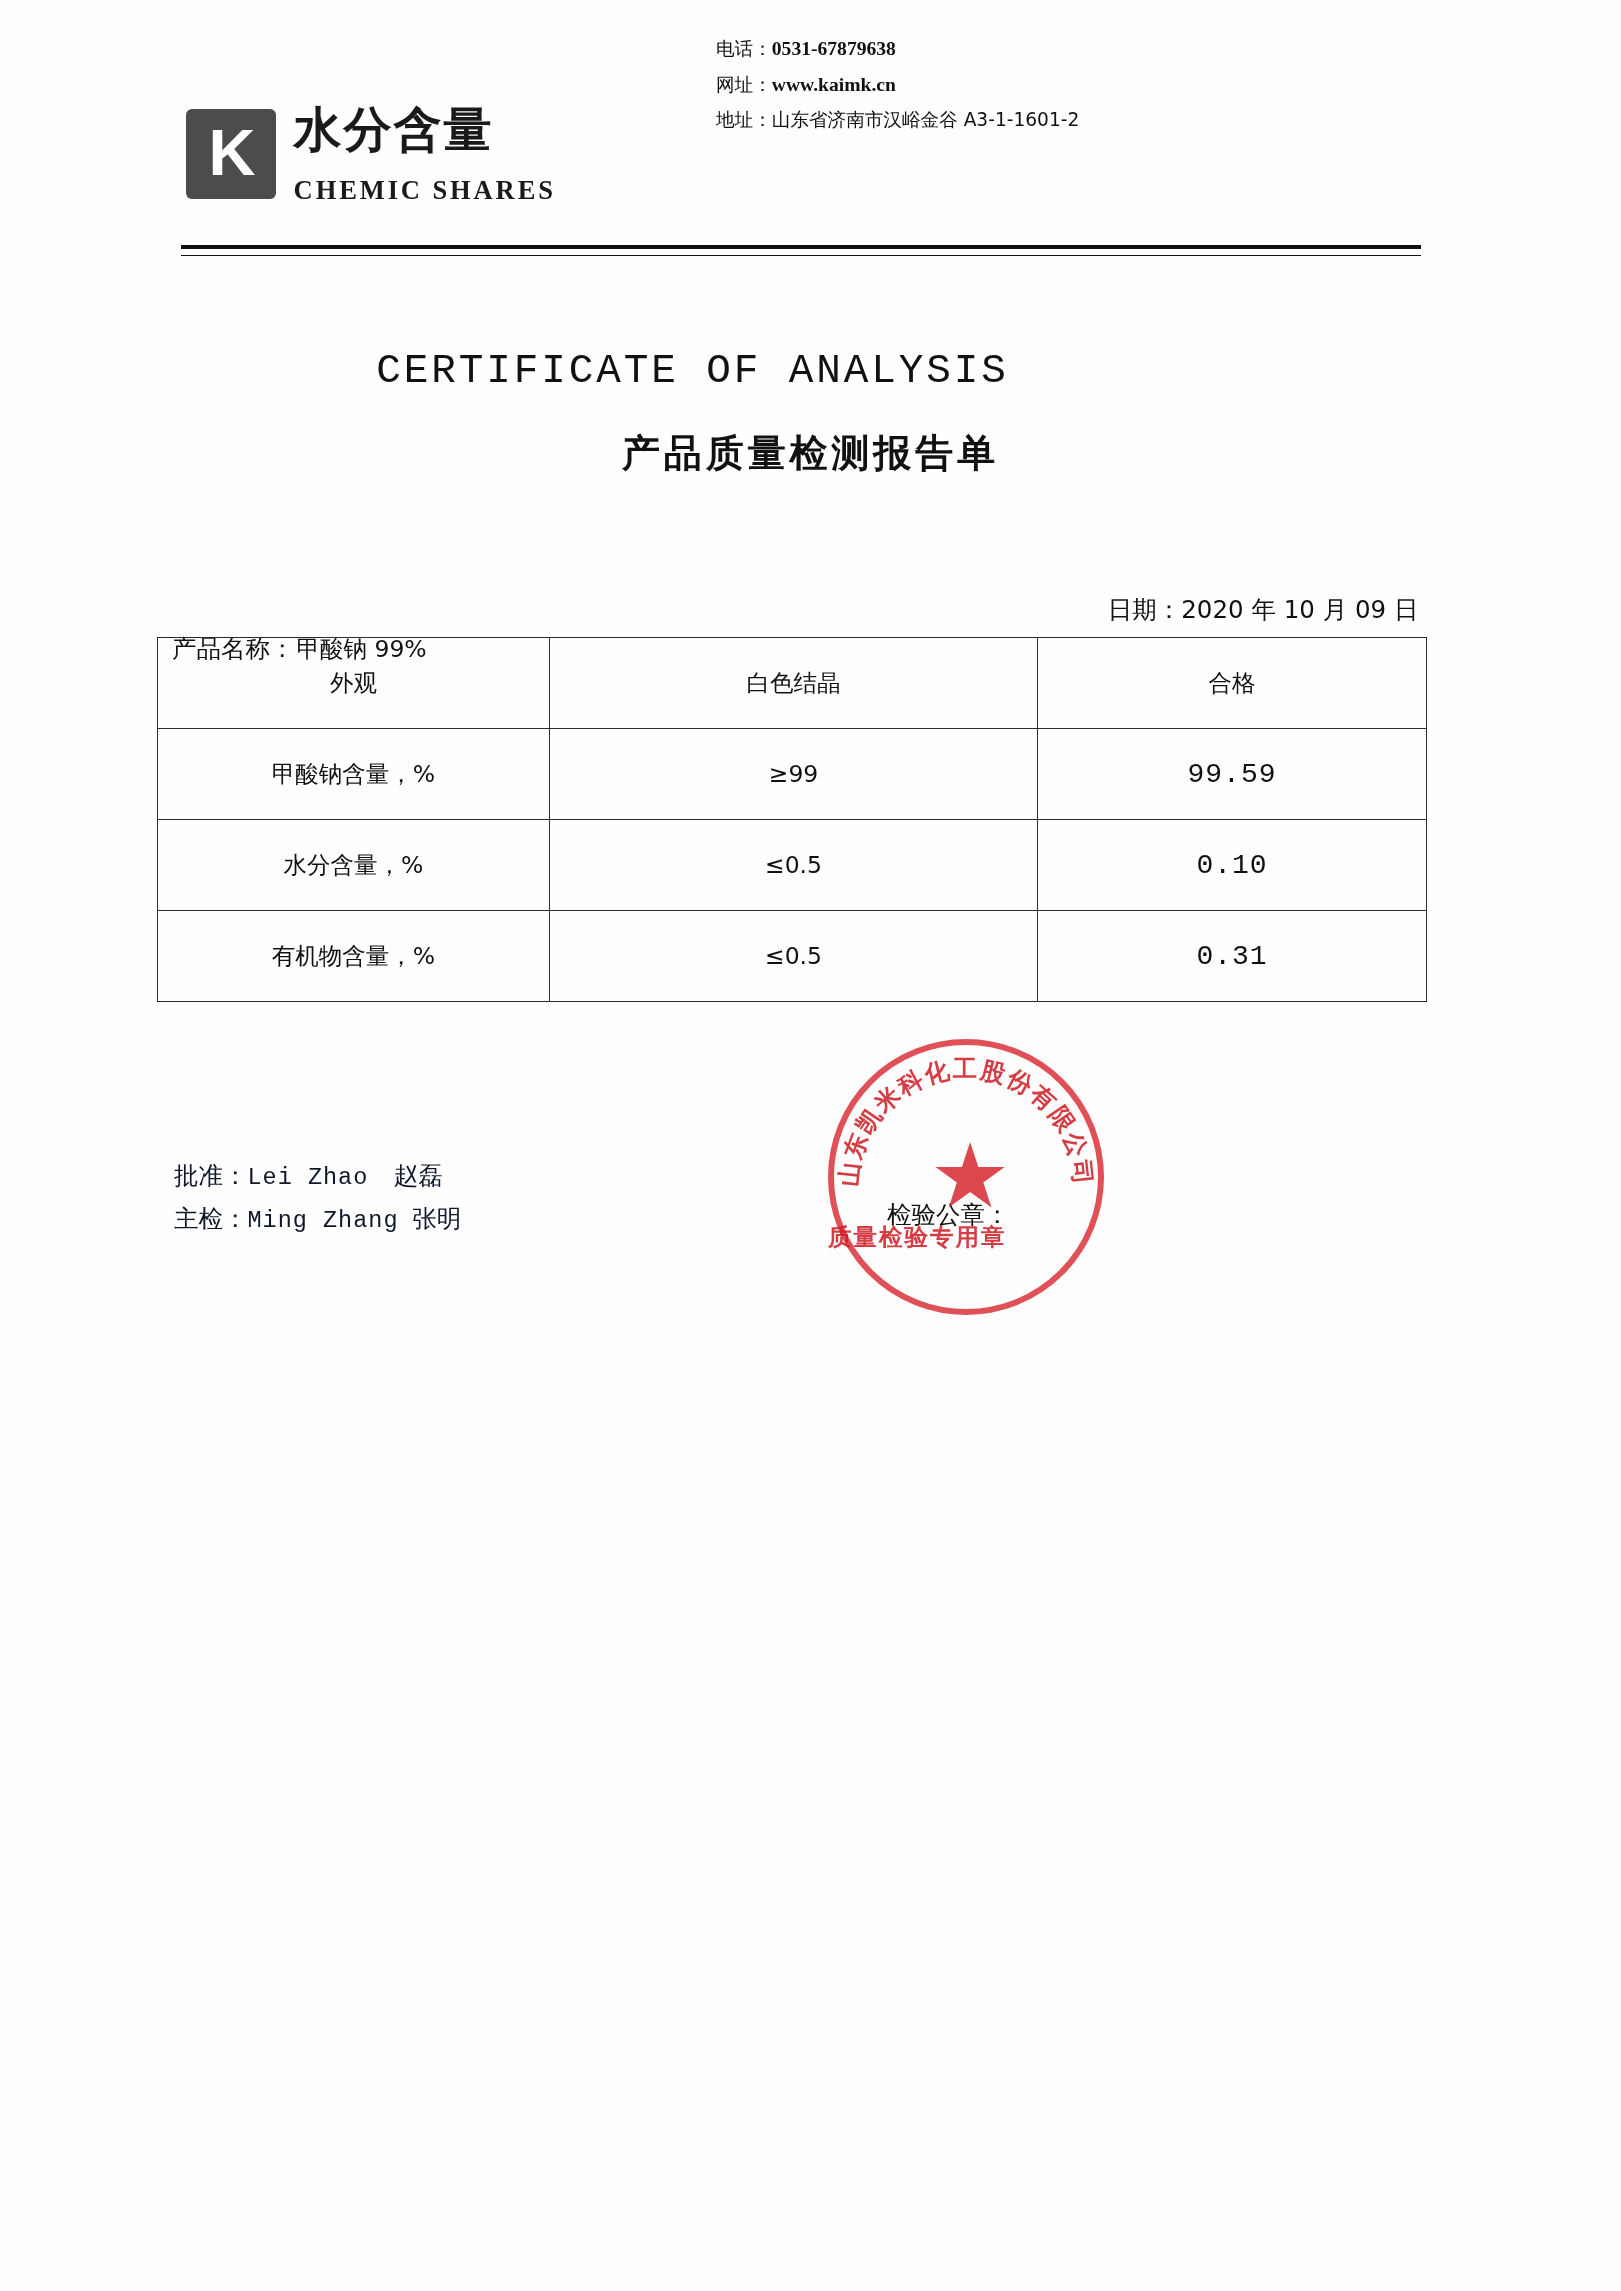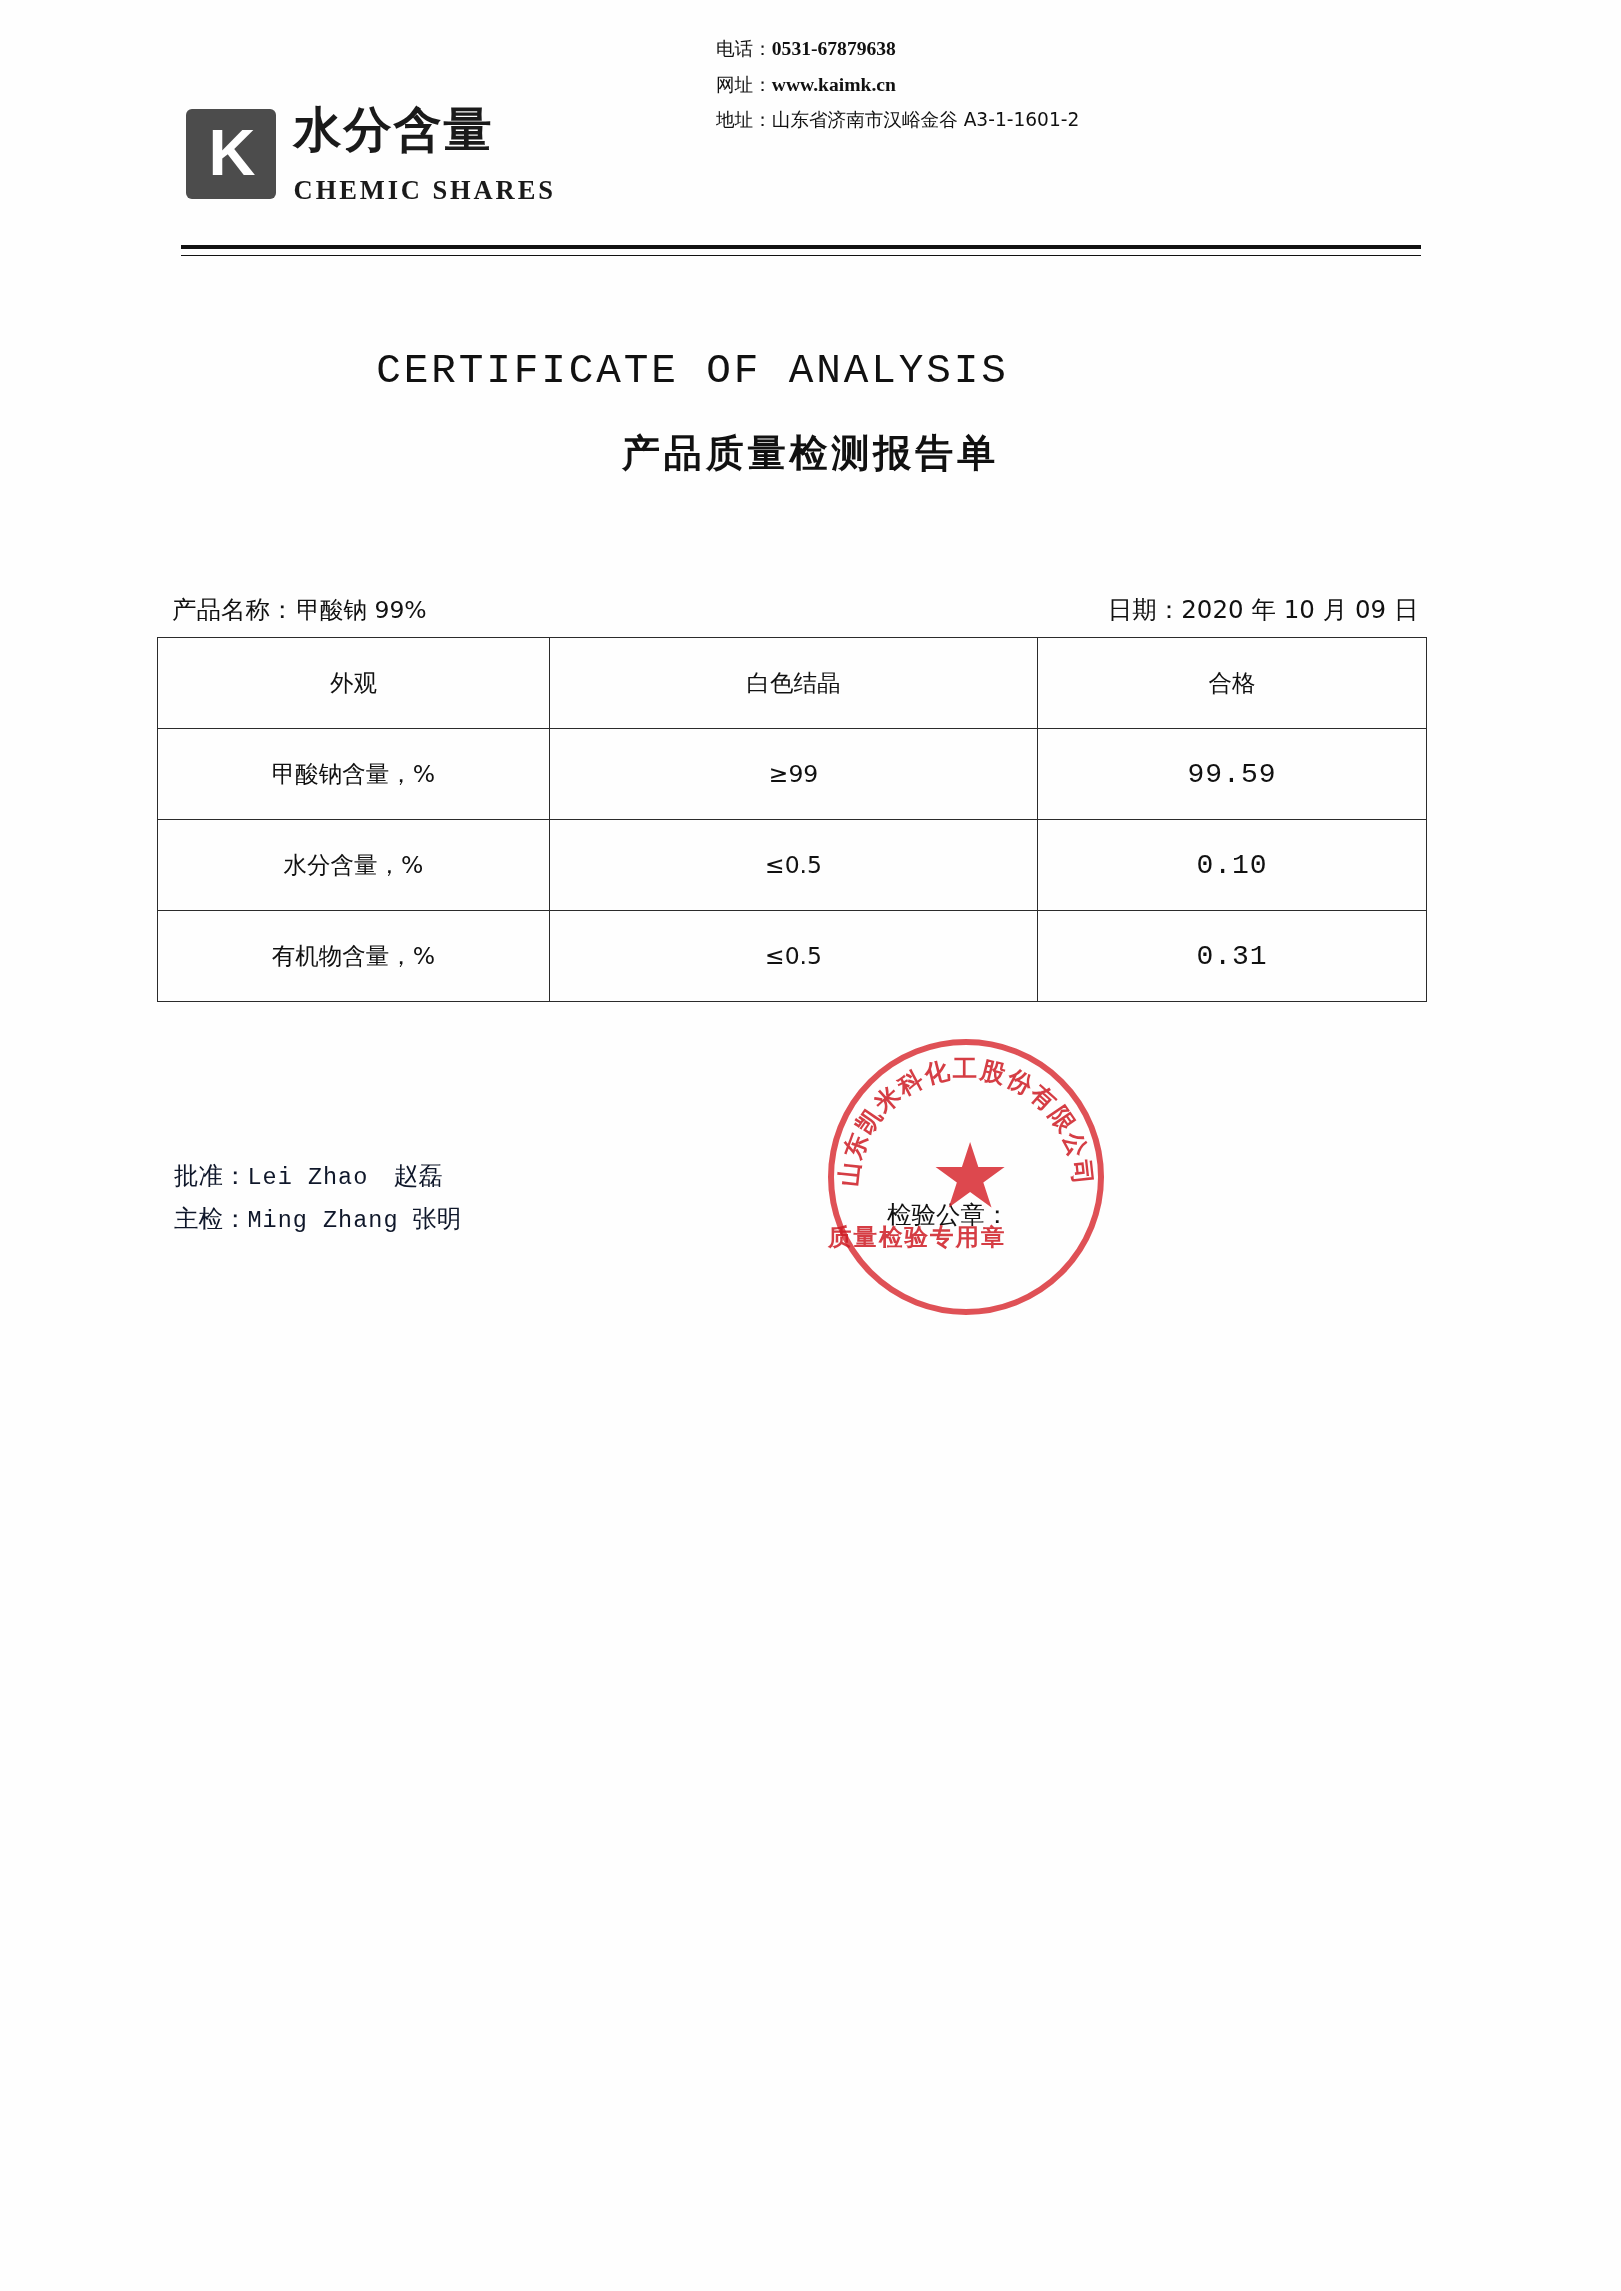--- a/index.html
+++ b/index.html
@@ -152,20 +152,21 @@
     display: flex;
     justify-content: space-between;
     font-family: "DejaVu Sans", sans-serif;
     font-size: 24.5px;
     color: #111;
   }
   .meta .product {
     display: flex;
     align-items: flex-end;
     gap: 2px;
+    margin-top: 39px;
   }
   .meta .product .value {
     font-family: "DejaVu Sans", sans-serif;
     font-size: 23.5px;
   }
   .meta .date {
     font-family: "DejaVu Sans", sans-serif;
     font-size: 24.5px;
     padding-right: 17.6px;
   }

